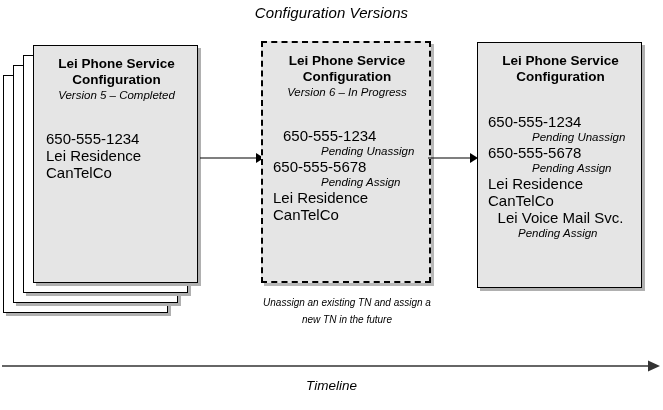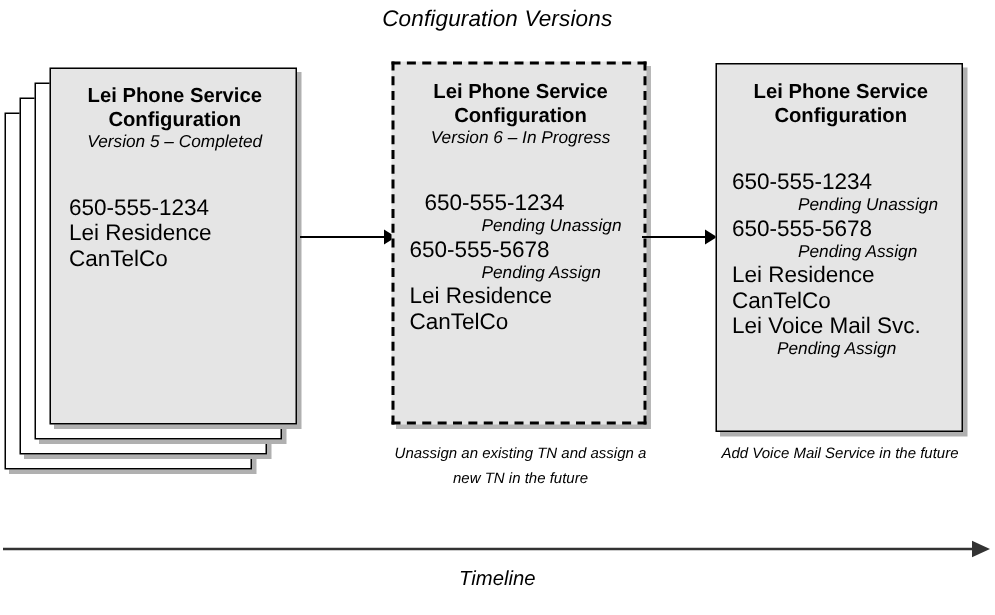--- a/index.html
+++ b/index.html
@@ -159,29 +159,28 @@
     <div class="card-inner">
       <div class="card-title">Lei Phone Service</div>
       <div class="card-title">Configuration</div>
       <div class="card-body">
         <div class="line-main" style="padding-left:0px;">650-555-1234</div>
         <div class="line-status" style="padding-left:44px;">Pending Unassign</div>
         <div class="line-main" style="padding-left:0px;">650-555-5678</div>
         <div class="line-status" style="padding-left:44px;">Pending Assign</div>
         <div class="line-main" style="padding-left:0px;">Lei Residence</div>
         <div class="line-main" style="padding-left:0px;">CanTelCo</div>
-        <div class="line-main" style="padding-left:0px;">Lei Voice Mail Svc.</div>
+        <div class="line-main" style="padding-left:0px;text-align:center;">Lei Voice Mail Svc.</div>
         <div class="line-status" style="padding-left:30px;">Pending Assign</div>
       </div>
     </div>
   </div>
 
   <div class="caption" style="left:261px; top:294px; width:172px;">Unassign an existing TN and assign a new TN in the future</div>
 
-  <div class="caption" style="left:470px; top:294px; width:180px;">Add Voice Mail Service in the future</div>
 
   <svg class="arrow-svg" style="left:2px; top:357px;" width="659" height="18" viewBox="0 0 659 18">
     <line x1="0" y1="9" x2="648" y2="9" stroke="#333333" stroke-width="1.6"></line>
     <polygon points="646,3.5 658,9 646,14.5" fill="#333333"></polygon>
   </svg>
 
   <div class="timeline-label">Timeline</div>
 
 </div>
 

